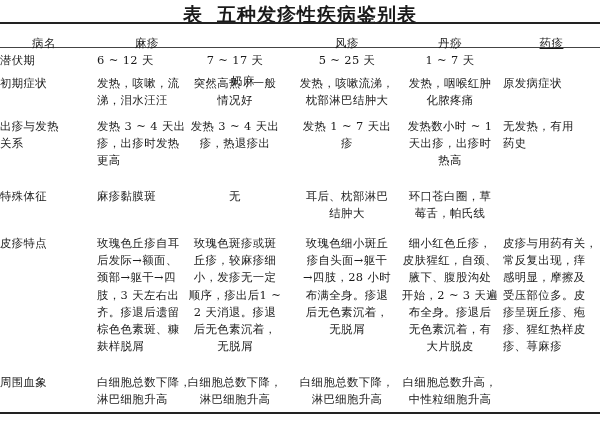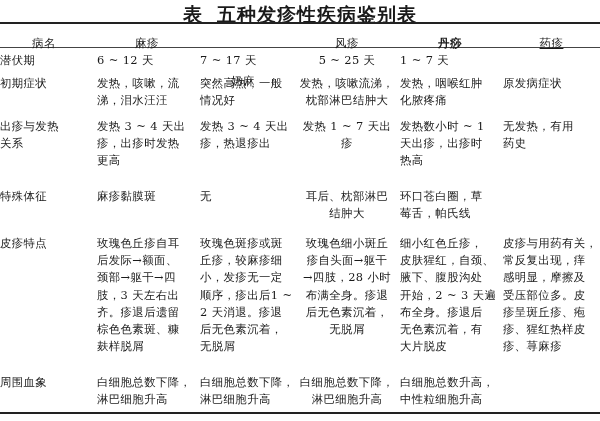--- a/index.html
+++ b/index.html
@@ -19,29 +19,29 @@
   .rule.mid { top: 47px; height: 1px; background: #444; }
   .rule.bottom { top: 412px; height: 2px; }
   .row { position: absolute; left: 0; width: 600px; }
   .cell {
     position: absolute; font-size: 11.4px; line-height: 17.2px;
     letter-spacing: 0.4px; white-space: pre-line;
   }
   .hdr .cell { text-align: center; font-size: 11.5px; top: 35px; }
   .c0 { left: 0; width: 88px; }
   .c1 { left: 89px; width: 100px; margin-left: 8px; }
-  .c2 { left: 200px; width: 100px; }
+  .c2 { left: 185px; width: 100px; text-align: center; }
   .c3 { left: 297px; width: 100px; text-align: center; }
-  .c4 { left: 400px; width: 100px; }
+  .c4 { left: 400px; width: 100px; text-align: center; }
   .c5 { left: 503px; width: 97px; }
   .hdr .c0 { left: 0; width: 88px; }
   .hdr .c1 { left: 89px; width: 100px; }
   .hdr .c2 { left: 193px; width: 100px; margin-top: 38px; }
   .hdr .c3 { left: 297px; width: 100px; }
-  .hdr .c4 { left: 400px; width: 100px; font-weight: bold; }
+  .hdr .c4 { left: 400px; width: 100px; }
   .hdr .c5 { left: 503px; width: 97px; text-decoration: underline; }
 </style>
 </head>
 <body>
 
 <div class="title">
   <span class="label">表</span><span>五种发疹性疾病鉴别表</span>
 </div>
 
 <div class="rule top"></div>

